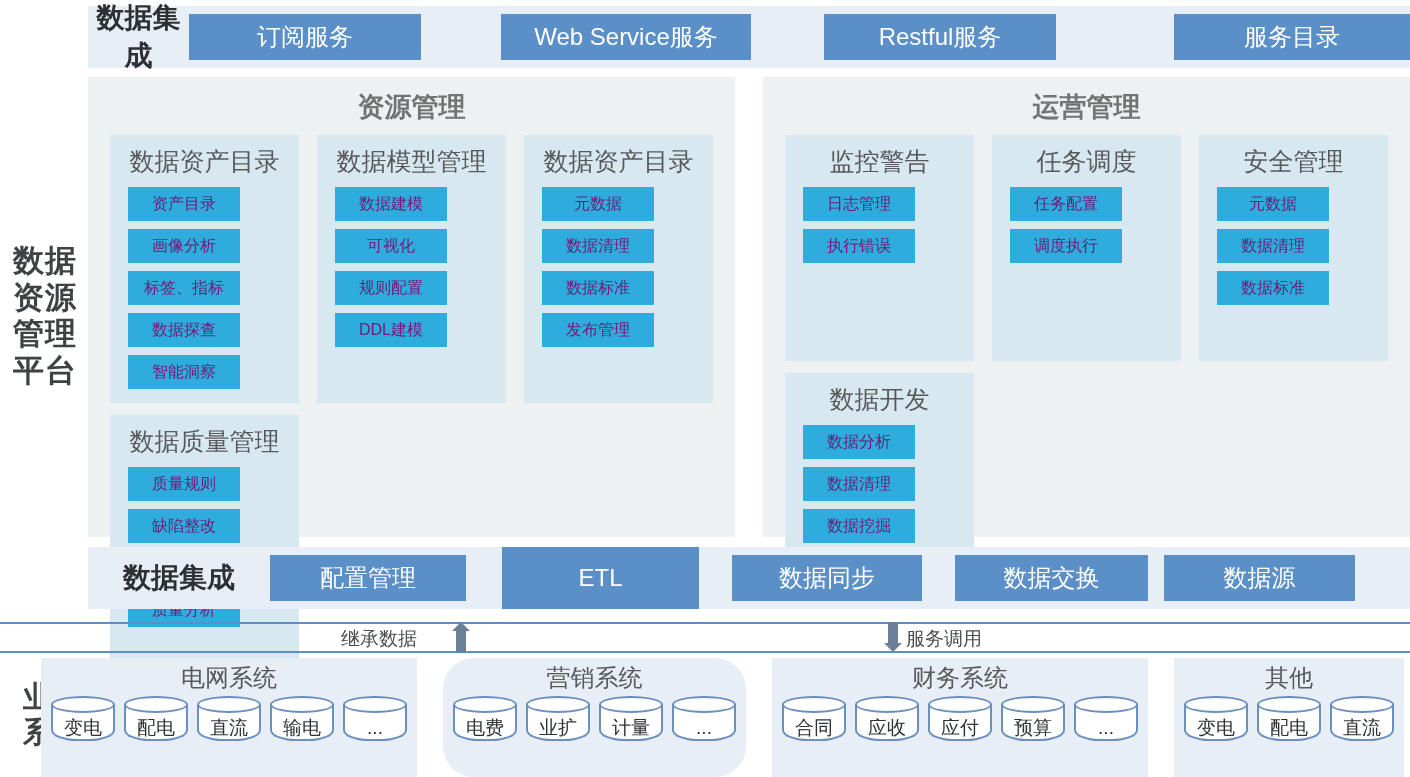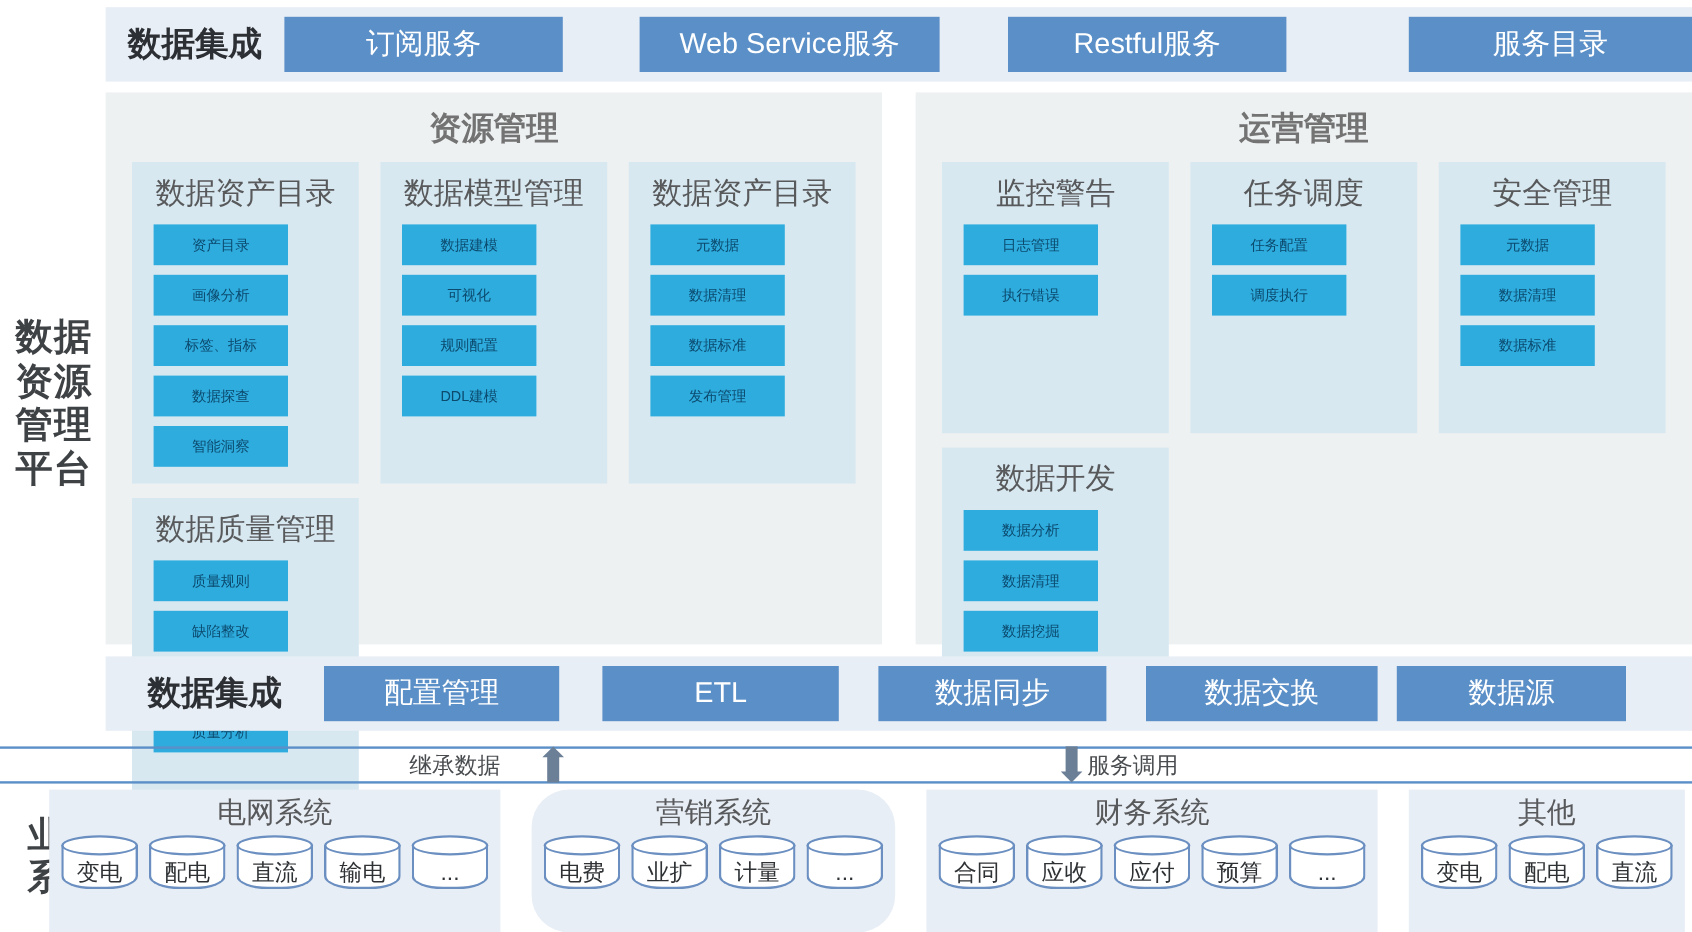--- a/index.html
+++ b/index.html
@@ -9,23 +9,23 @@
     font-family: "Liberation Sans", "DejaVu Sans", sans-serif;
     overflow: hidden;
   }
   .page { position: relative; width: 1410px; height: 777px; background:#fff; }
 
   
   .panel-bg  { background:#eef1f2; }
   .row-bg    { background:#e8eef6; }
 
   .chip {
-    background:#2eacde; color:#0c4a6e;
+    background:#2eacde; color:#701a75;
     display:flex; align-items:center; justify-content:center;
-    font-size:12px; line-height:1; height:34px; white-space:nowrap;
+    font-size:16px; line-height:1; height:34px; white-space:nowrap;
   }
   .topchip {
     background:#5b8fc7; color:#ffffff;
     display:flex; align-items:center; justify-content:center;
     font-size:24px; line-height:1; white-space:nowrap;
   }
   .box-title {
     text-align:center; color:#58595b; font-size:25px; line-height:1;
     padding-top:14px; padding-bottom:13px;
   }
@@ -40,21 +40,21 @@
   .band-label { color:#4a4d50; font-size:19px; line-height:1; white-space:nowrap; }
 
   
   #top-row {
     position:absolute; left:88px; top:6px; width:1322px; height:62px;
     display:flex; align-items:center;
   }
   #top-row .rowname {
     width:182px; text-align:center; font-size:28px; font-weight:bold; color:#2c2f33;
   }
-  #top-row .chips { flex:1; display:flex; align-items:center; gap:2px; height:46px; }
+  #top-row .chips { flex:1; display:flex; align-items:center; gap:18px; height:46px; }
 
   
   #mid { position:absolute; left:88px; top:77px; width:1322px; height:460px; display:flex; gap:28px; }
   .bigsect { flex:1; display:flex; flex-direction:column; }
   .bigsect .grid {
     flex:1; display:grid; grid-template-columns:1fr 1fr 1fr; grid-template-rows:1fr 1fr;
     gap:12px 18px; padding:14px 22px 16px 22px;
   }
   .subbox { background:#d8e8f0; display:flex; flex-direction:column; }
   .subbox .chips {
@@ -105,21 +105,21 @@
     position:absolute; left:0; top:16px; width:64px; height:30px;
     display:flex; align-items:center; justify-content:center;
     font-size:19px; color:#2f3235; z-index:3; line-height:1; white-space:nowrap;
   }
 </style>
 </head>
 <body>
 
 <div class="page">
 
-  <div class="side-label" id="side-platform" style="left:6px; top:243px; width:78px;margin-top:20px;">
+  <div class="side-label" id="side-platform" style="left:6px; top:243px; width:78px;">
       <div>数据</div>
       <div>资源</div>
       <div>管理</div>
       <div>平台</div>
     </div>
   <div class="side-label" id="side-business" style="left:6px; top:679px; width:96px; font-size:30px;">
       <div>业务</div>
       <div>系统</div>
     </div>
 
@@ -214,21 +214,21 @@
           </div>
         </div>
     </div>
 
   </div>
 
   <div id="bot-row" class="row-bg">
     <div class="rowname">数据集成</div>
     <div class="chips" id="bot-chips">
         <div class="topchip" style="width: 196px; height: 46px; margin-left: 0px;">配置管理</div>
-        <div class="topchip" style="width: 197px; height: 46px; margin-left: 36px;">ETL</div>
+        <div class="topchip" style="width: 197px; height: 62px; margin-left: 36px;">ETL</div>
         <div class="topchip" style="width: 190px; height: 46px; margin-left: 33px;">数据同步</div>
         <div class="topchip" style="width: 193px; height: 46px; margin-left: 33px;">数据交换</div>
         <div class="topchip" style="width: 191px; height: 46px; margin-left: 16px;">数据源</div>
       </div>
   </div>
 
   <div id="band">
     <div class="hline" style="top:2px;"></div>
     <div class="hline" style="top:31px;"></div>
 

